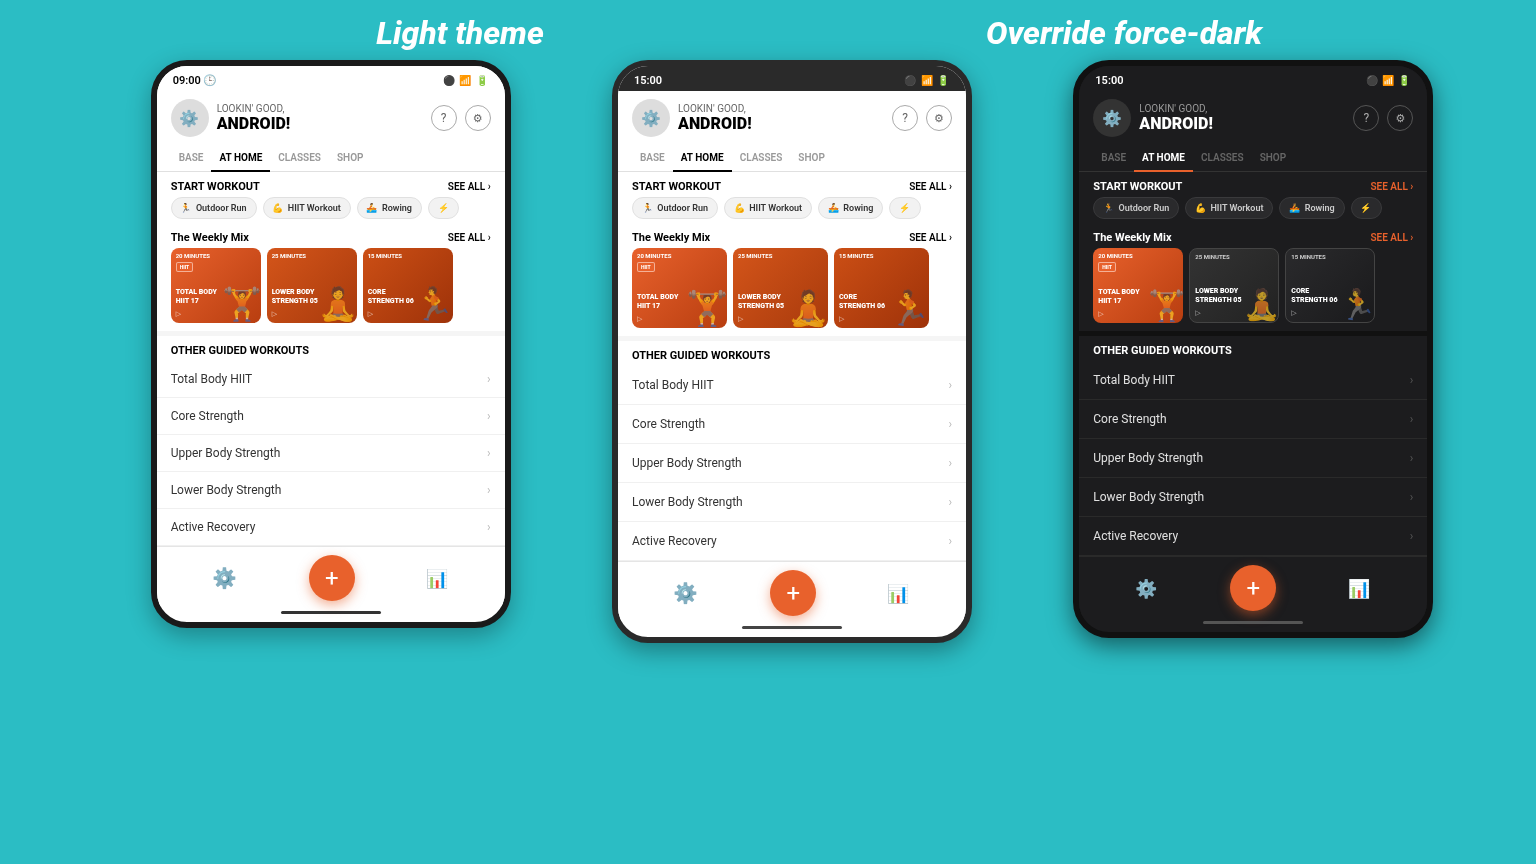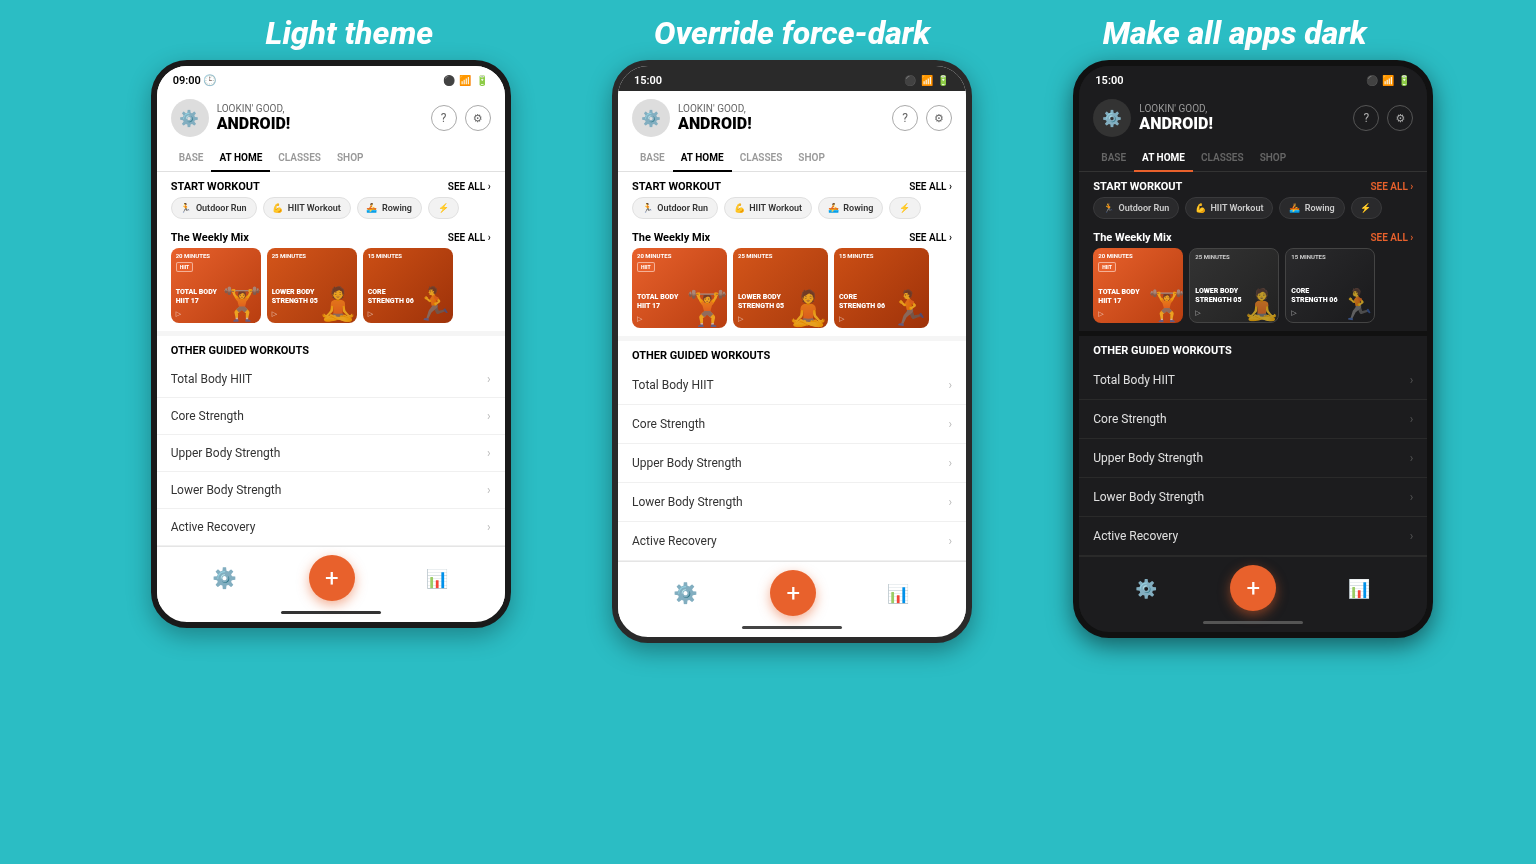--- a/index.html
+++ b/index.html
@@ -28,21 +28,20 @@
     }
   </style>
 </head>
 <body>
 
 <div style="width:1536px;height:864px;background:#2bbdc4;display:flex;flex-direction:column;align-items:center;padding-left:48px;">
 
   <div class="page-header" style="display:flex;justify-content:space-around;width:100%;padding:14px 80px 8px;">
     <h1 style="font-size:32px;font-weight:800;color:#fff;font-style:italic;flex:1;text-align:center;">Light theme</h1>
     <h1 style="font-size:32px;font-weight:800;color:#fff;font-style:italic;flex:1;text-align:center;">Override force-dark</h1>
-    <h1 style="font-size:32px;font-weight:800;color:#fff;font-style:italic;flex:1;text-align:center;">Make all apps dark</h1>
   </div>
 
   <div style="display:flex;justify-content:space-around;align-items:flex-start;width:100%;padding:0 60px;gap:16px;flex:1;">
 
     <div style="border-radius:36px;overflow:hidden;border:6px solid #1a1a1a;background:#fff;flex:1;max-width:360px;box-shadow:0 8px 24px rgba(0,0,0,0.3);display:flex;flex-direction:column;">
 
       <div style="background:#fff;display:flex;justify-content:space-between;align-items:center;padding:8px 16px 4px;font-size:11px;font-weight:600;color:#000;">
         <span>09:00 🕒</span>
         <div style="display:flex;gap:4px;align-items:center;font-size:10px;">
           <span>⚫</span>

